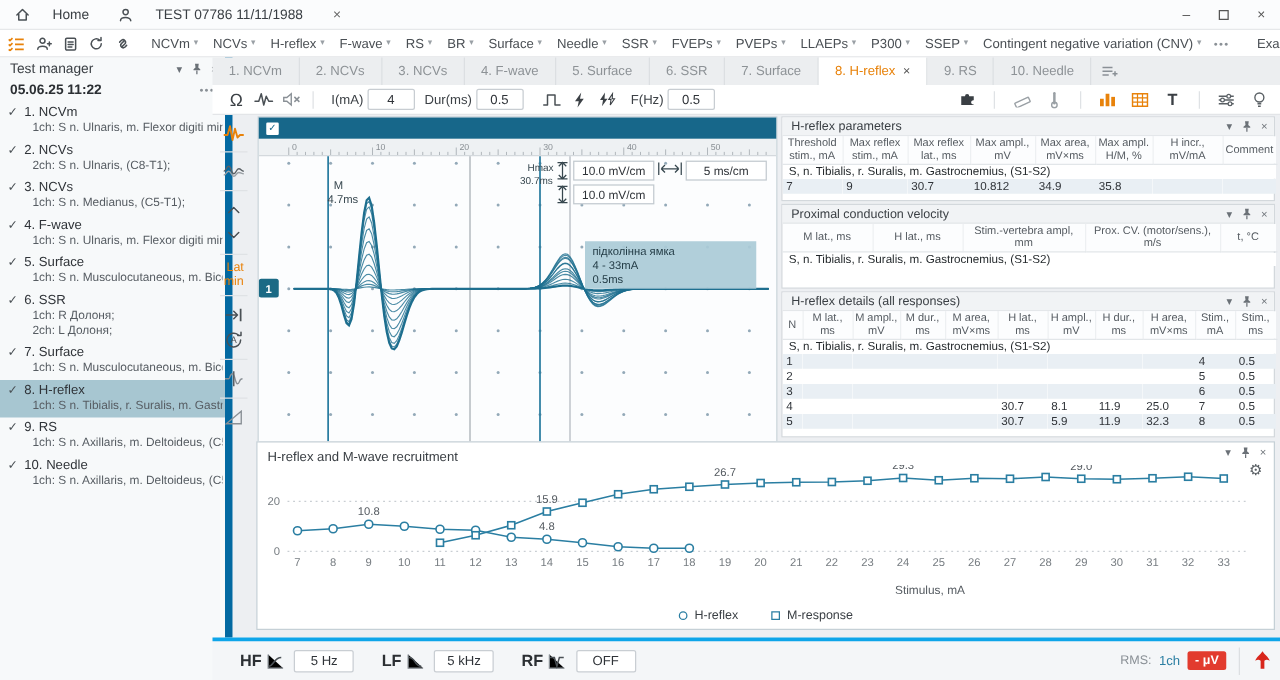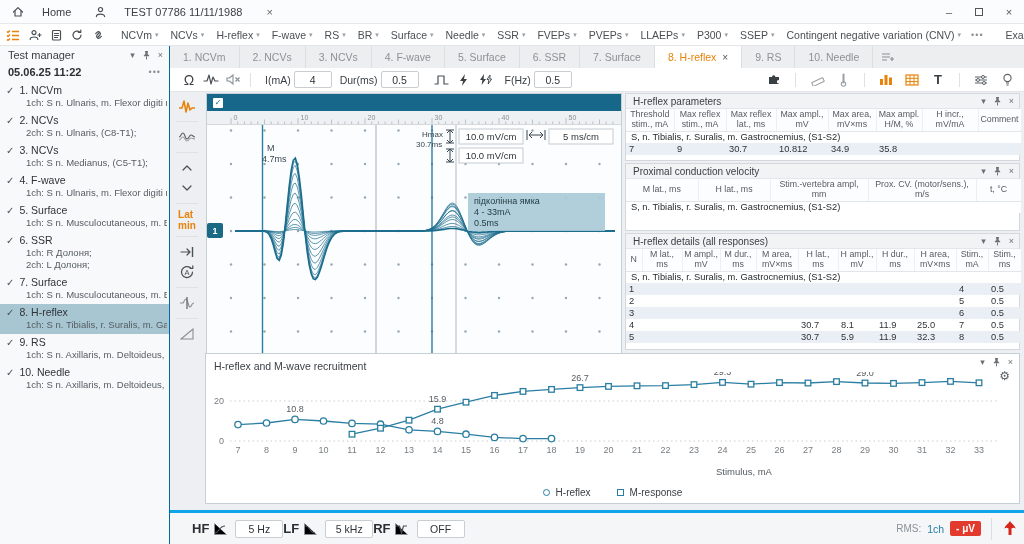--- a/index.html
+++ b/index.html
@@ -14,21 +14,21 @@
   .winbtn{width:30px;height:24px;display:flex;align-items:center;justify-content:center;color:#555;font-size:11px}
   .maxbox{width:8px;height:8px;border:1px solid #555;display:inline-block}
   
   #menubar{position:absolute;left:0;top:24px;width:1024px;height:22px;background:#fff;border-bottom:1px solid #e3e5e8;display:flex;align-items:center;font-size:10.5px;color:#4a4f54}
   #menubar .mb-icons{display:flex;align-items:center;gap:9px;padding:0 10px 0 6px}
   .menu-item{display:flex;align-items:center;gap:3px;padding:0 6px;white-space:nowrap}
   .caret{font-size:7px;color:#9aa0a5;line-height:1}
   .vdiv{width:1px;height:14px;background:#dfe2e5;margin:0 6px}
   .more-dots{color:#8a9096;letter-spacing:1px;font-size:9px;padding:0 4px}
   
-  #sidebar{position:absolute;left:0;top:46px;width:170px;height:498px;background:#f7f9fa;border-right:1px solid #0369a1}
+  #sidebar{position:absolute;left:0;top:46px;width:186px;height:498px;background:#f7f9fa;border-right:6px solid #0369a1}
   #sidebar-header{height:17px;display:flex;align-items:center;padding:0 6px 0 8px;color:#3a3f44}
   .panel-controls{margin-left:auto;display:flex;align-items:center;gap:7px;color:#6b7177;font-size:9px}
   #session-row{display:flex;align-items:center;padding:3px 8px 4px 8px}
   #session-date{font-weight:bold;font-size:11px;color:#2b2f33}
   #session-more{margin-left:auto;color:#8a9096;letter-spacing:1px;font-size:9px}
   .test-item{padding:2px 2px 3px 6px;cursor:default}
   .test-item.selected{background:#a7c6d1}
   .ti-top{display:flex;align-items:center;gap:5px;line-height:13px;color:#2f3338;font-size:10.5px}
   .ti-check{color:#4a5055;font-size:10px}
   .ti-detail{padding-left:20px;font-size:9.5px;color:#565c62;line-height:12px;white-space:pre;overflow:hidden}
@@ -42,21 +42,21 @@
   #stimbar{position:absolute;left:170px;top:68px;width:854px;height:24px;background:#fff;border-bottom:1px solid #e3e5e8;display:flex;align-items:center;color:#4a5055}
   .sb-icon{display:flex;align-items:center;justify-content:center;min-width:22px}
   .sb-label{font-size:10.5px;color:#3c4146;margin:0 3px 0 8px}
   .sb-input{width:38px;height:17px;border:1px solid #c8cdd2;border-radius:2px;background:#fff;display:flex;align-items:center;justify-content:center;font-size:10.5px;color:#2f3338}
   #stim-right{margin-left:auto;display:flex;align-items:center;gap:4px;padding-right:6px}
   .omega{font-size:14px;color:#3c4146}
   
   #leftstrip{position:absolute;left:170px;top:92px;width:34px;height:270px;display:flex;flex-direction:column;align-items:center;padding-top:4px}
   .ls-sep{width:22px;height:1px;background:#dfe2e5;margin:5px 0}
   .ls-icon{height:20px;display:flex;align-items:center;justify-content:center}
-  #latmin{color:#e8820a;font-weight:bold;font-size:10px;line-height:11px;text-align:left;white-space:pre-line}
+  #latmin{color:#e8820a;font-weight:normal;font-size:10px;line-height:11px;text-align:right;white-space:pre-line}
   
   #wavepanel{position:absolute;left:206px;top:93px;width:416px;height:268px;background:#fff;border:1px solid #c5d0d6}
   #wavehdr{height:17px;background:#17678a;display:flex;align-items:center;gap:6px;padding:0 6px;color:#fff;font-size:9.5px}
   #wave-chk{width:10px;height:10px;background:#fff;border-radius:1px;display:flex;align-items:center;justify-content:center;color:#17678a;font-size:8px;line-height:1}
   
   .side-panel{position:absolute;left:625px;width:395px;background:#fff;border:1px solid #d3d8dc}
   .panel-title{height:15px;background:#f1f3f5;display:flex;align-items:center;padding:0 5px 0 7px;font-size:10px;color:#3a3f44;border-bottom:1px solid #e4e7ea}
   table{width:100%;border-collapse:collapse;table-layout:fixed}
   th{font-weight:normal;font-size:8.8px;color:#555b61;text-align:center;vertical-align:middle;padding:1px 1px;border-right:1px solid #edf0f2;border-bottom:1px solid #e2e6e9;white-space:pre-line;line-height:1.12;background:#fcfdfe;overflow:hidden}
   td{font-size:9.3px;color:#2f3338;padding:0 2px 0 3px;height:12px;overflow:hidden;white-space:nowrap}
@@ -66,21 +66,21 @@
   #recruit{position:absolute;left:205px;top:353px;width:815px;height:151px;background:#fff;border:1px solid #c5d0d6}
   #recruit-title{position:absolute;left:8px;top:6px;font-size:10.5px;color:#3a3f44}
   #recruit .panel-controls{position:absolute;right:6px;top:3px}
   #recruit-gear{position:absolute;right:9px;top:15px;font-size:12px;color:#5a6065}
   #recruit-legend{position:absolute;left:0;bottom:5px;width:100%;display:flex;justify-content:center;gap:26px;align-items:center;font-size:10px;color:#3a3f44}
   .leg-item{display:flex;align-items:center;gap:6px}
   .leg-circle{width:7px;height:7px;border:1.6px solid #2a7ea2;border-radius:50%}
   .leg-square{width:7px;height:7px;border:1.6px solid #2a7ea2}
   
   #statusbar{position:absolute;left:170px;top:510px;width:854px;height:34px;background:#f4f6f8;border-top:3px solid #0ea5e9;display:flex;align-items:center}
-  .filt-label{font-weight:bold;font-size:13px;color:#2b2f33;}
+  .filt-label{font-weight:bold;font-size:13px;color:#2b2f33;margin-left:22px}
   .filt-label:first-child{margin-left:22px}
   .filt-box{width:48px;height:18px;background:#fff;border:1px solid #c9ced3;border-radius:2px;display:flex;align-items:center;justify-content:center;font-size:10.5px;color:#2f3338;margin-left:4px}
   #status-right{margin-left:auto;display:flex;align-items:center;gap:6px;padding-right:6px}
   #rms-label{font-size:10px;color:#8a9096}
   #rms-ch{font-size:10.5px;color:#2a7ea2}
   #rms-badge{background:#e23b2e;color:#fff;font-weight:bold;font-size:10px;padding:2px 6px;border-radius:2px}
   .sb-div{width:1px;height:22px;background:#dcdfe2;margin:0 4px}
   svg{display:block}
 </style>
 </head>

